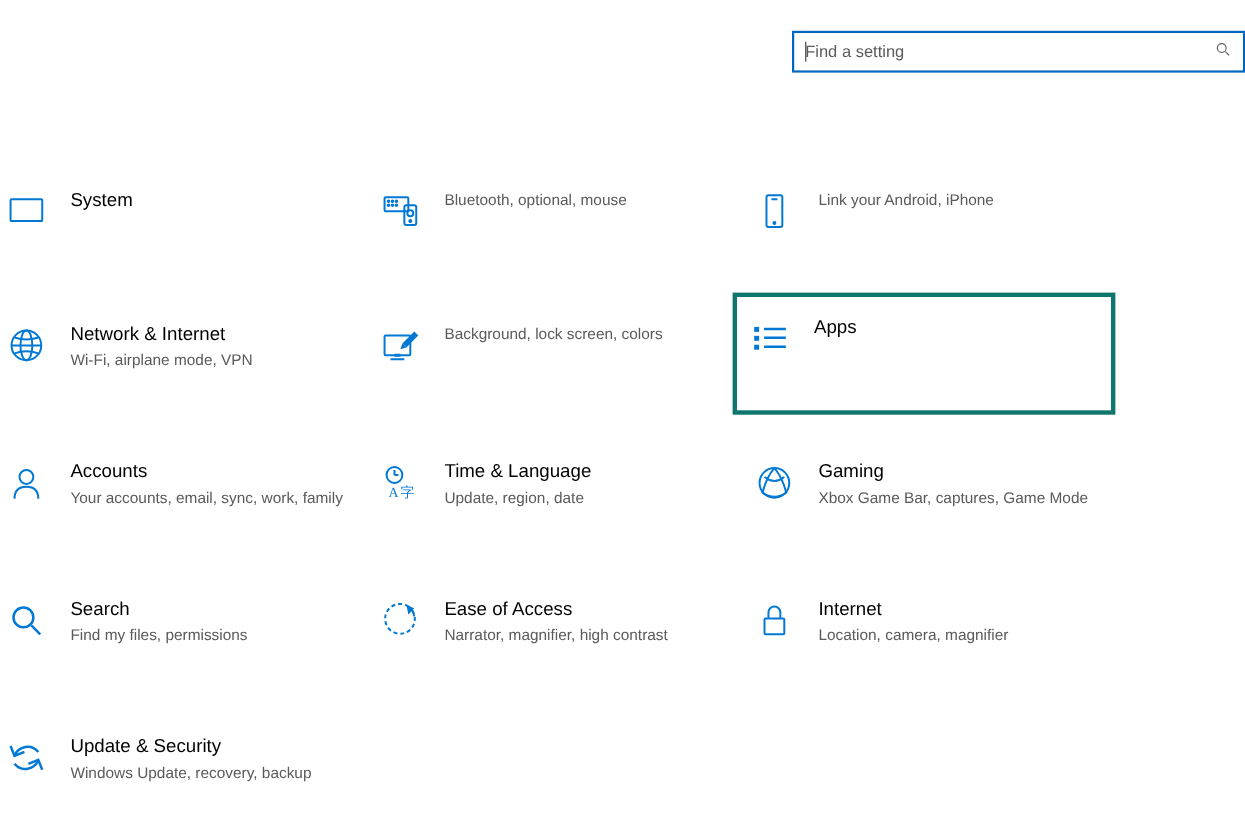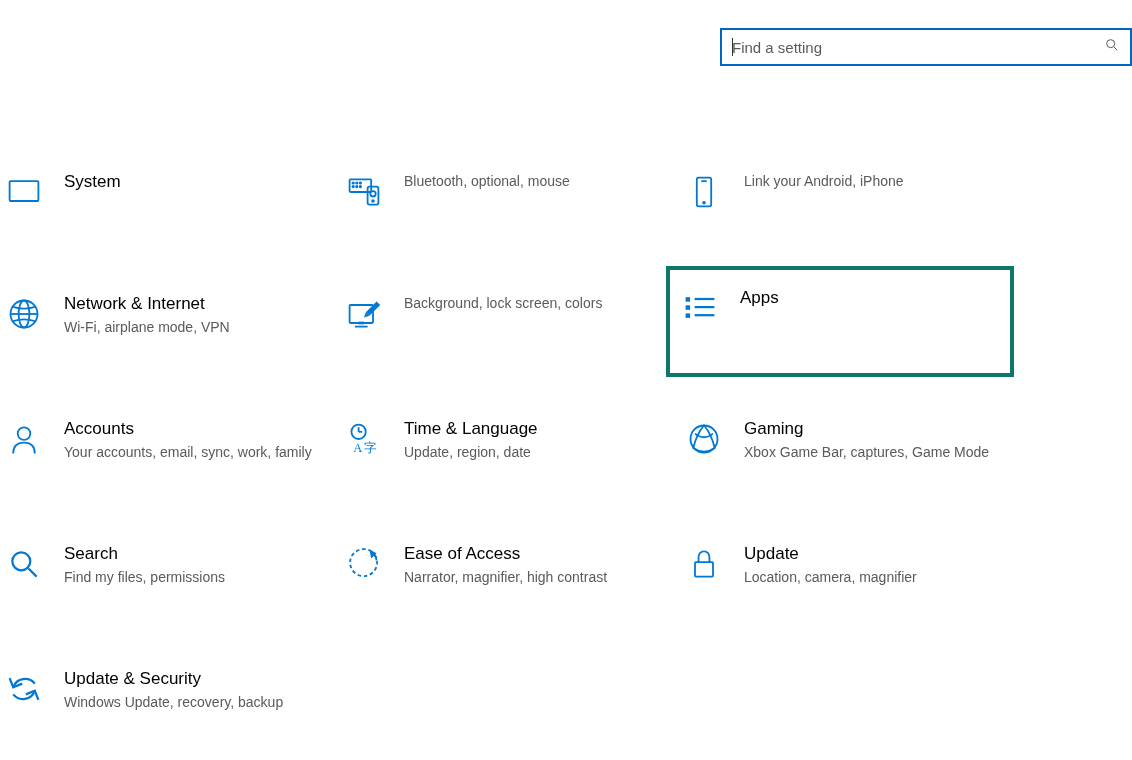--- a/index.html
+++ b/index.html
@@ -265,21 +265,21 @@
   </div>
 
   <div class="tile">
     <div class="tile-icon">
       <svg viewBox="0 0 40 40" fill="none" stroke="#0078d4" stroke-width="2">
         <rect x="10" y="18" width="20" height="16" rx="1"></rect>
         <path d="M14 18 V12 a6 6 0 0 1 12 0 V18"></path>
       </svg>
     </div>
     <div class="tile-text">
-      <div class="tile-title">Update</div>
+      <div class="tile-title">Internet</div>
       <div class="tile-sub">Location, camera, magnifier</div>
     </div>
   </div>
 
   <div class="tile">
     <div class="tile-icon">
       <svg viewBox="0 0 40 40" fill="none" stroke="#0078d4" stroke-width="2.5">
         <path d="M32 14 A14 14 0 0 0 8 18"></path>
         <path d="M4 8 L8 18 L18 14" fill="none"></path>
         <path d="M8 26 A14 14 0 0 0 32 22"></path>

